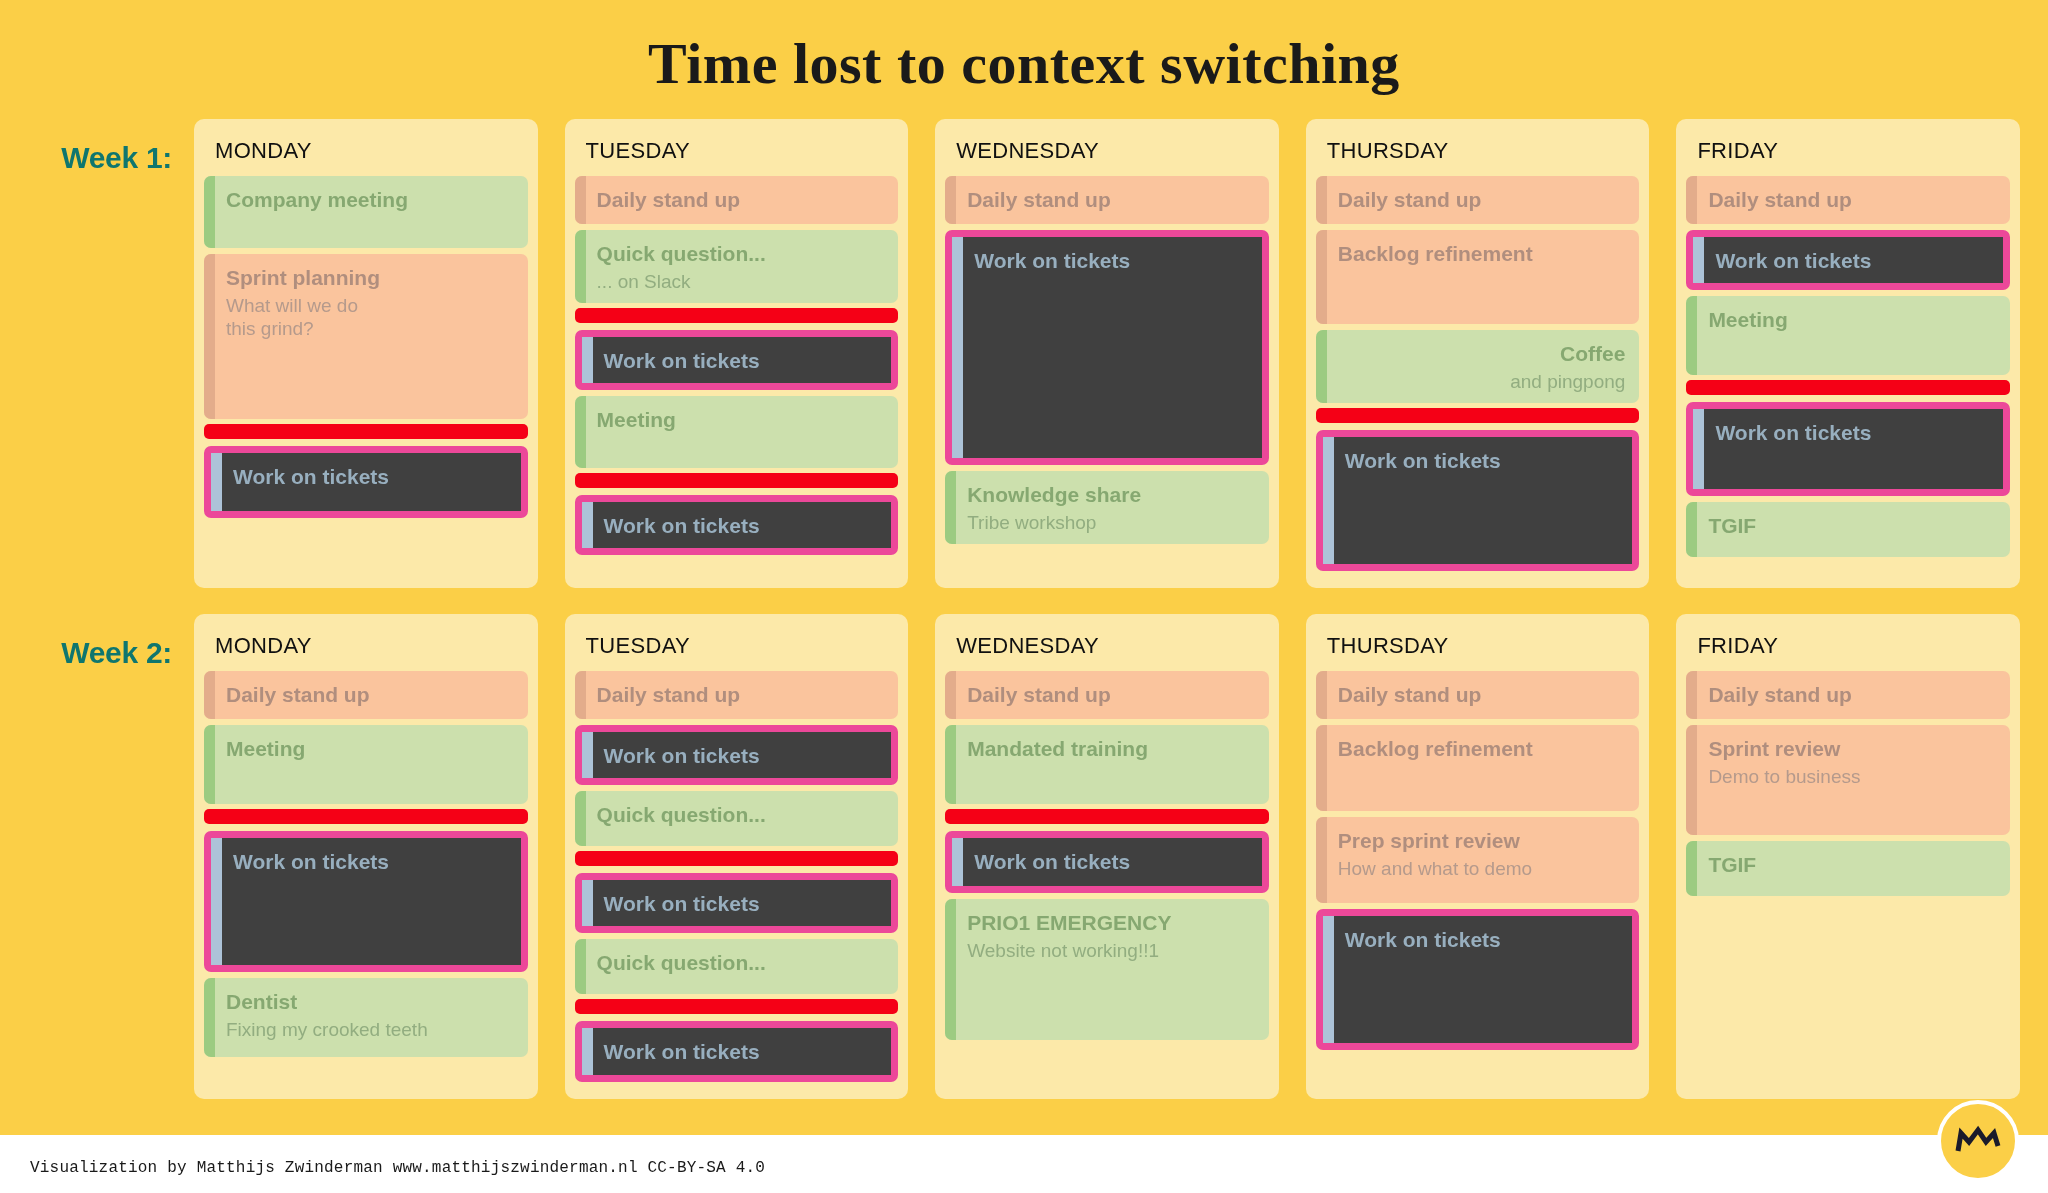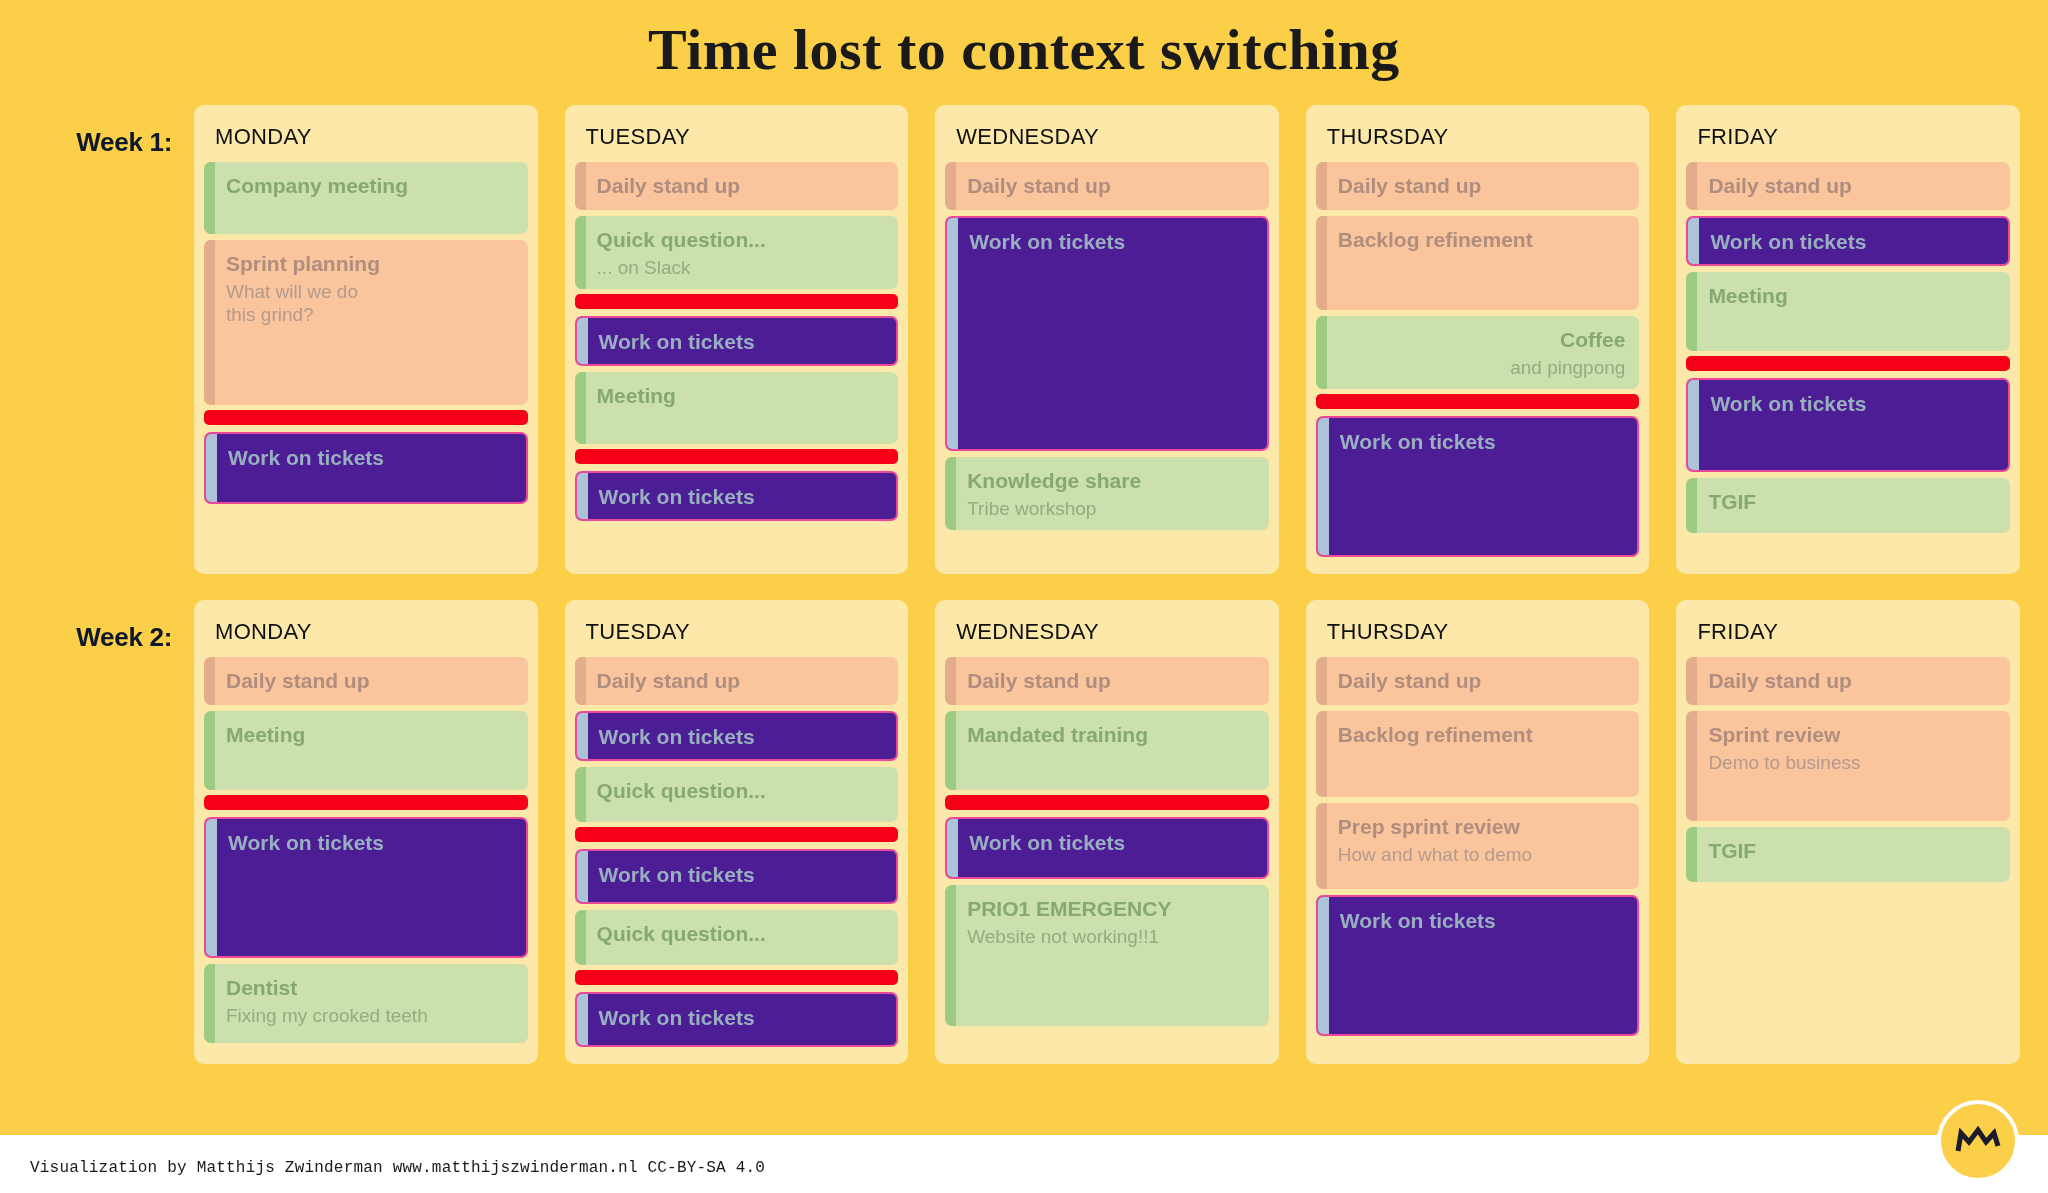--- a/index.html
+++ b/index.html
@@ -10,44 +10,44 @@
     overflow:hidden;
     position:relative;
   }
   #title{
     text-align:center;
     font-family:"Liberation Serif", serif;
     font-weight:bold;
     font-size:58px;
     color:#1a1a1a;
     letter-spacing:0.5px;
-    padding-top:20px;
+    padding-top:34px;
     line-height:1.05;
   }
   .week-row{
     display:flex;
     align-items:flex-start;
     margin-left:194px;
     margin-right:28px;
   }
   #week1-row{margin-top:24px;}
   #week2-row{margin-top:26px;}
   .week-label{
     width:0;
     flex:0 0 0;
     position:relative;
   }
   .week-label span{
     position:absolute;
     right:22px;
     top:22px;
     white-space:nowrap;
-    font-size:26px;
+    font-size:30px;
     font-weight:bold;
-    color:#0f172a;
+    color:#0f766e;
     letter-spacing:-0.3px;
   }
   .week-panel{
     flex:1 1 auto;
     display:flex;
     gap:27px;
   }
   .day-card{
     flex:1 1 0;
     background:#FCE9A9;
@@ -97,21 +97,21 @@
   .t-orange{background:#FAC49D;}
   .t-orange .stripe{background:#E3AC8B;}
   .t-orange .ev-title{color:#B08E7E;}
   .t-orange .ev-sub{color:#B59A8C;}
   
   .t-green{background:#CCE0AD;}
   .t-green .stripe{background:#9CCB81;}
   .t-green .ev-title{color:#86A871;}
   .t-green .ev-sub{color:#92AD80;}
   
-  .t-work{background:#4c1d95;border:2px solid #ec4899;}
+  .t-work{background:#404040;border:7px solid #ec4899;}
   .t-work .stripe{background:#ADC3D8;}
   .t-work .ev-title{color:#98AFBF;}
   
   .switch-bar{
     background:#F50016;
     border-radius:5px;
     height:15px;
     margin:-1px 0 7px 0;
   }
   #footer-band{

